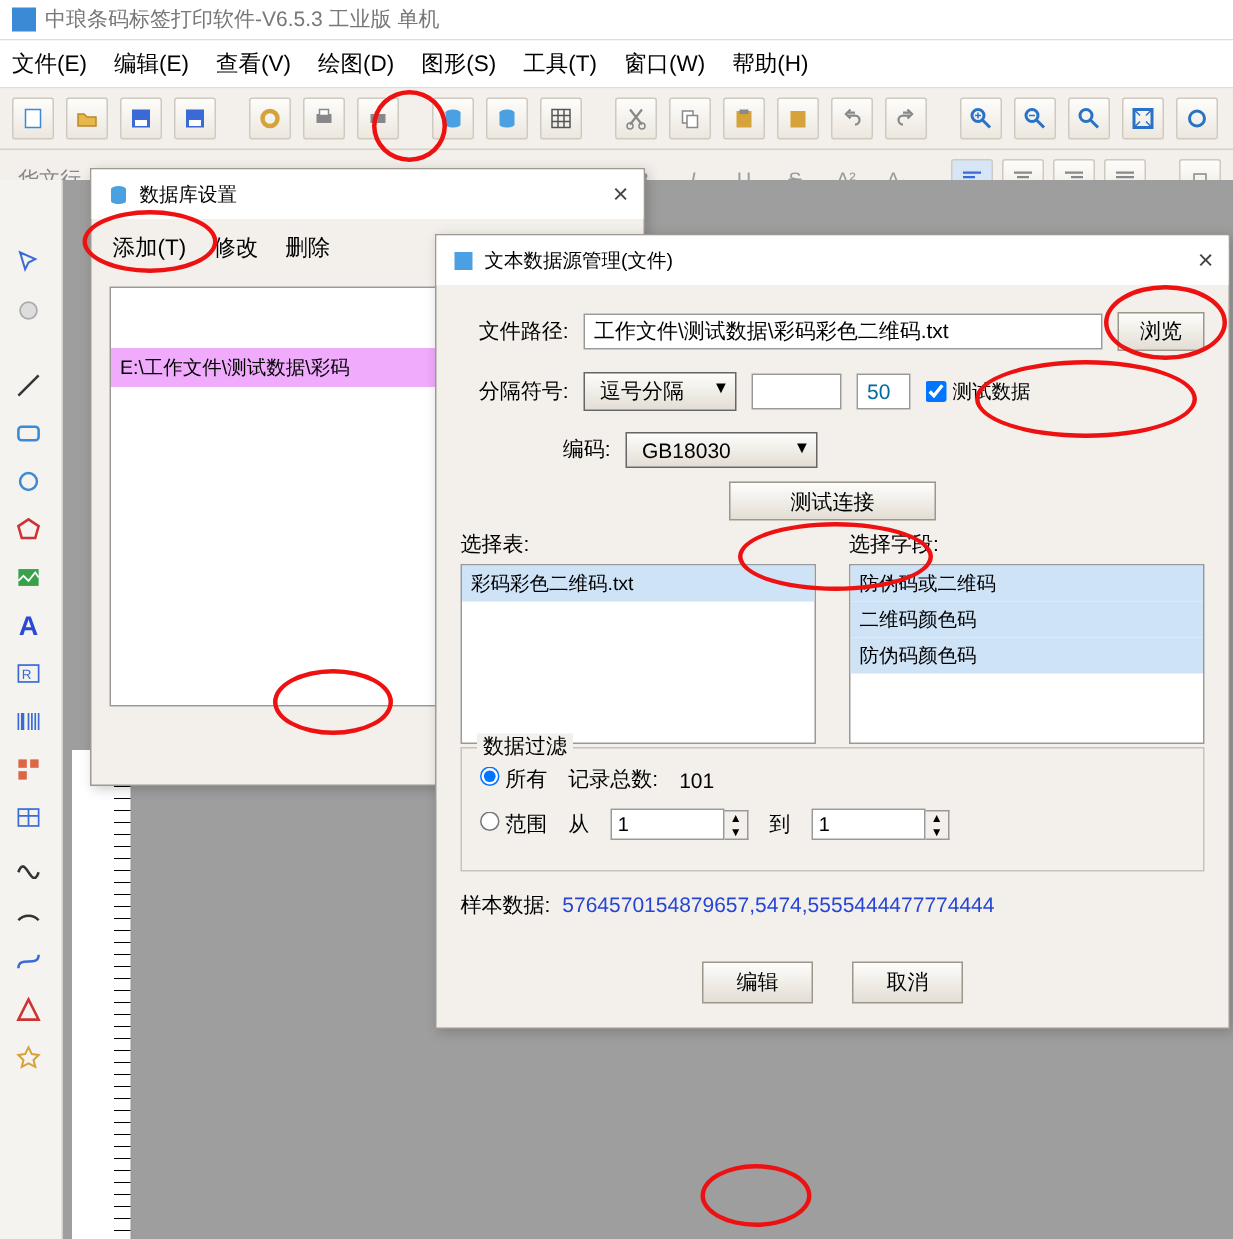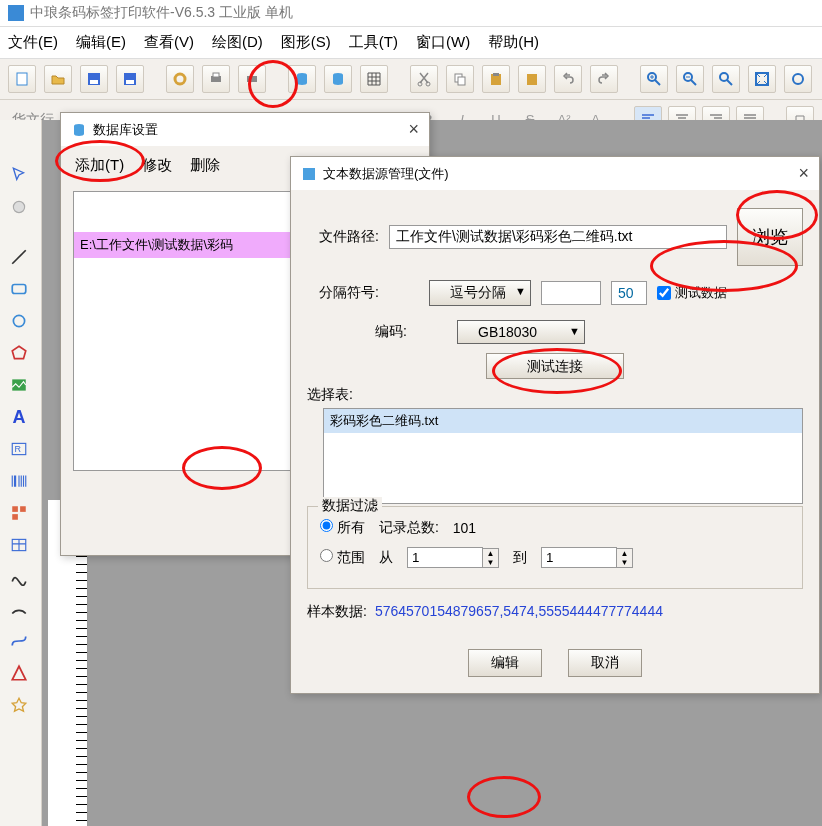--- a/index.html
+++ b/index.html
@@ -116,24 +116,24 @@
   border:1px solid #999;
   height:280px;
 }
 .listbox .selrow {
   background:#f0abfc;
   padding:4px 6px;
   margin-top:40px;
 }
 .dlg-btn {
   display:inline-block;
-  padding:16px 14px;
+  padding:3px 14px;
   background:linear-gradient(#fdfdfb,#e3ded4);
   border:1px solid #9c968b;
-  font-size:18px;
+  font-size:14px;
 }
 .dlg-db .footer { text-align:right; padding:6px 12px 14px; }
 
 
 .dlg-ds {
   position:absolute;
   left:290px; top:156px;
   width:530px;
   background:#f3f0ec;
   border:1px solid #9f9a91;
@@ -142,36 +142,36 @@
 .dlg-ds .body { padding:18px 16px 14px; }
 .row { display:flex; align-items:center; gap:10px; margin-bottom:14px; }
 .lbl { width:72px; text-align:right; font-size:14px; }
 .txtinput {
   border:1px solid #999; background:#fff;
   padding:3px 6px; font-size:14px;
   font-family:inherit;
 }
 .combo {
   border:1px solid #666; background:linear-gradient(#fdfdfb,#e3ded4);
-  padding:3px 22px 3px 20px; font-size:14px;
-  position:relative; display:inline-block;margin-left:40px;
+  padding:3px 22px 3px 10px; font-size:14px;
+  position:relative; display:inline-block;
 }
 .combo::after { content:"▼"; position:absolute; right:4px; top:4px; font-size:11px; }
 .cb { width:14px; height:14px; }
 .btn {
   padding:4px 22px;
   background:linear-gradient(#fdfdfb,#e3ded4);
   border:1px solid #9c968b;
   font-size:14px;
 }
 .sel-group { display:flex; gap:22px; margin-top:10px; }
 .sel-col { flex:1; }
 .sel-col .head { font-size:14px; margin-bottom:4px; }
 .sel-list {
-  border:1px solid #999; background:#fff; height:96px; overflow:hidden;margin-left:16px;
+  border:1px solid #999; background:#fff; height:120px; overflow:hidden;
 }
 .sel-list .item { padding:3px 6px; background:#cfe3f7; }
 .sel-list .item + .item { }
 .group {
   border:1px solid #c8c2b7; padding:12px 12px 10px; margin-top:2px;
   position:relative;
 }
 .group .legend {
   position:absolute; top:-10px; left:10px;
   background:#f3f0ec; padding:0 4px; font-size:14px;
@@ -541,20 +541,28 @@
 
     <div style="text-align:center;margin:8px 0 6px">
       <span class="btn" style="padding:4px 40px">测试连接</span>
     </div>
 
     <div class="sel-group">
       <div class="sel-col">
         <div class="head">选择表:</div>
         <div class="sel-list">
           <div class="item">彩码彩色二维码.txt</div>
+        </div>
+      </div>
+      <div class="sel-col">
+        <div class="head">选择字段:</div>
+        <div class="sel-list">
+          <div class="item">防伪码或二维码</div>
+          <div class="item">二维码颜色码</div>
+          <div class="item">防伪码颜色码</div>
         </div>
       </div>
     </div>
 
     <div class="group">
       <span class="legend">数据过滤</span>
       <div class="radio-row">
         <label><input type="radio" name="flt" checked="" style=""> <span>所有</span></label>
         <span>记录总数:</span>
         <span>101</span>

